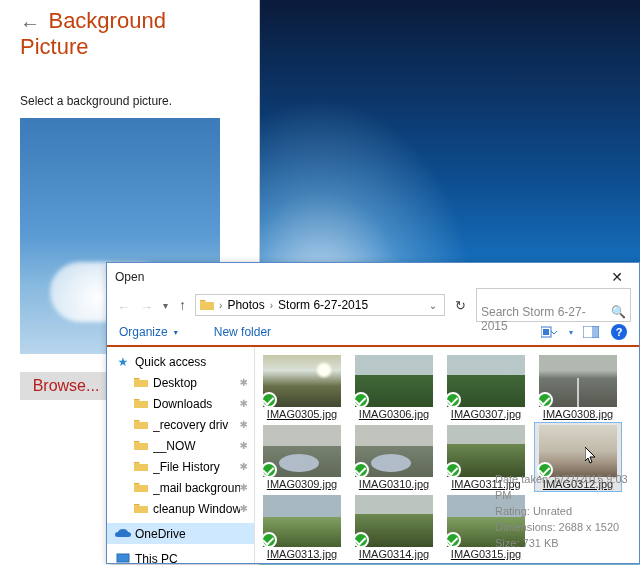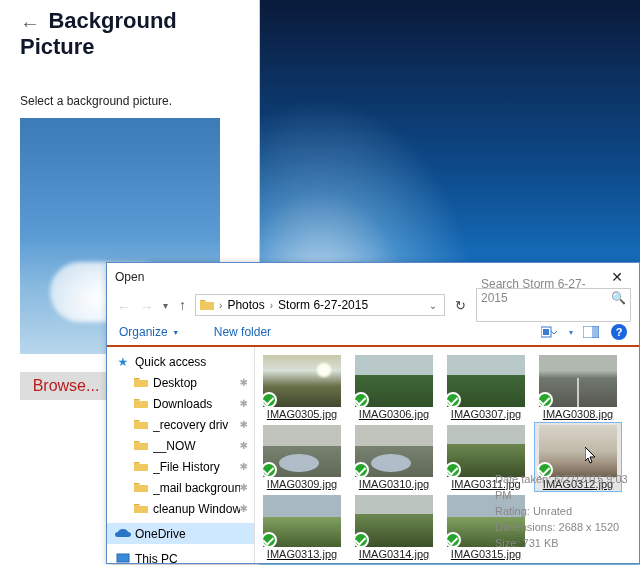--- a/index.html
+++ b/index.html
@@ -14,21 +14,21 @@
       linear-gradient(180deg, #0a1a3a 0%, #0d4a8a 30%, #1a7fd4 55%, #4ab4e8 80%, #8dd8f0 100%);
   }
 
   
   .bg-panel {
     position: absolute; left: 0; top: 0; width: 260px; height: 565px;
     background: #fff; border-right: 1px solid #d0d0d0;
     padding: 8px 20px;
   }
   .bg-panel .panel-back { font-size: 20px; color: #666; display: inline-block; width: 24px; }
-  .bg-panel h1 { font-size: 22px; font-weight: 700; color: #0f172a; display: inline; }
+  .bg-panel h1 { font-size: 22px; font-weight: 400; color: #c2410c; display: inline; }
   .bg-panel .instr { font-size: 12px; color: #222; margin-top: 34px; }
   .bg-panel .preview {
     margin-top: 10px; width: 200px; height: 236px;
     background: linear-gradient(180deg, #3a7bb8 0%, #5a9bd4 50%, #86b8de 70%, #b8d6ec 100%);
     position: relative; overflow: hidden;
   }
   .bg-panel .preview::after {
     content: ""; position: absolute; left: 30px; bottom: 32px; width: 120px; height: 60px;
     background: radial-gradient(circle at 40% 60%, #fff, rgba(255,255,255,0.4)); border-radius: 50px;
     filter: blur(2px);
@@ -57,21 +57,21 @@
     flex: 1; height: 22px; border: 1px solid #ccc; display: flex; align-items: center;
     padding: 0 4px; font-size: 12px;
   }
   .dlg-addr .crumbbox .foldericon { display:inline-flex; align-items:center; margin-right: 4px; }
   .dlg-addr .crumbbox .crumb { padding: 0 4px; cursor: pointer; }
   .dlg-addr .crumbbox .sep { color: #666; font-size: 10px; padding: 0 1px; }
   .dlg-addr .crumbbox .drop { margin-left: auto; color: #666; font-size: 10px; cursor: pointer; padding: 0 3px; }
   .dlg-addr .refresh { color: #444; font-size: 13px; cursor: pointer; padding: 0 4px; }
   .dlg-addr .searchbox {
     width: 155px; height: 16px; border: 1px solid #ccc; font-size: 12px; padding: 16px 4px;
-    display: flex; align-items: flex-end; color: #888;
+    display: flex; align-items: flex-start; color: #888;
   }
   .dlg-addr .searchbox .mag { margin-left: auto; color: #666; font-size: 12px; }
 
   .dlg-toolbar { height: 28px; display: flex; align-items: center; padding: 0 12px; gap: 6px; border-bottom: 2px solid #c2410c; }
   .dlg-toolbar .org { color: #1a66b8; font-size: 12px; cursor: pointer; }
   .dlg-toolbar .tri { color: #1a66b8; font-size: 8px; }
   .dlg-toolbar .newf { color: #1a66b8; font-size: 12px; margin-left: 18px; cursor: pointer; padding-left: 12px; }
   .dlg-toolbar .tool-right { margin-left: auto; display: flex; align-items: center; gap: 10px; }
   .dlg-toolbar .view { width: 18px; height: 16px; cursor: pointer; display: flex; align-items: center; color: #1a66b8; }
   .dlg-toolbar .help {

